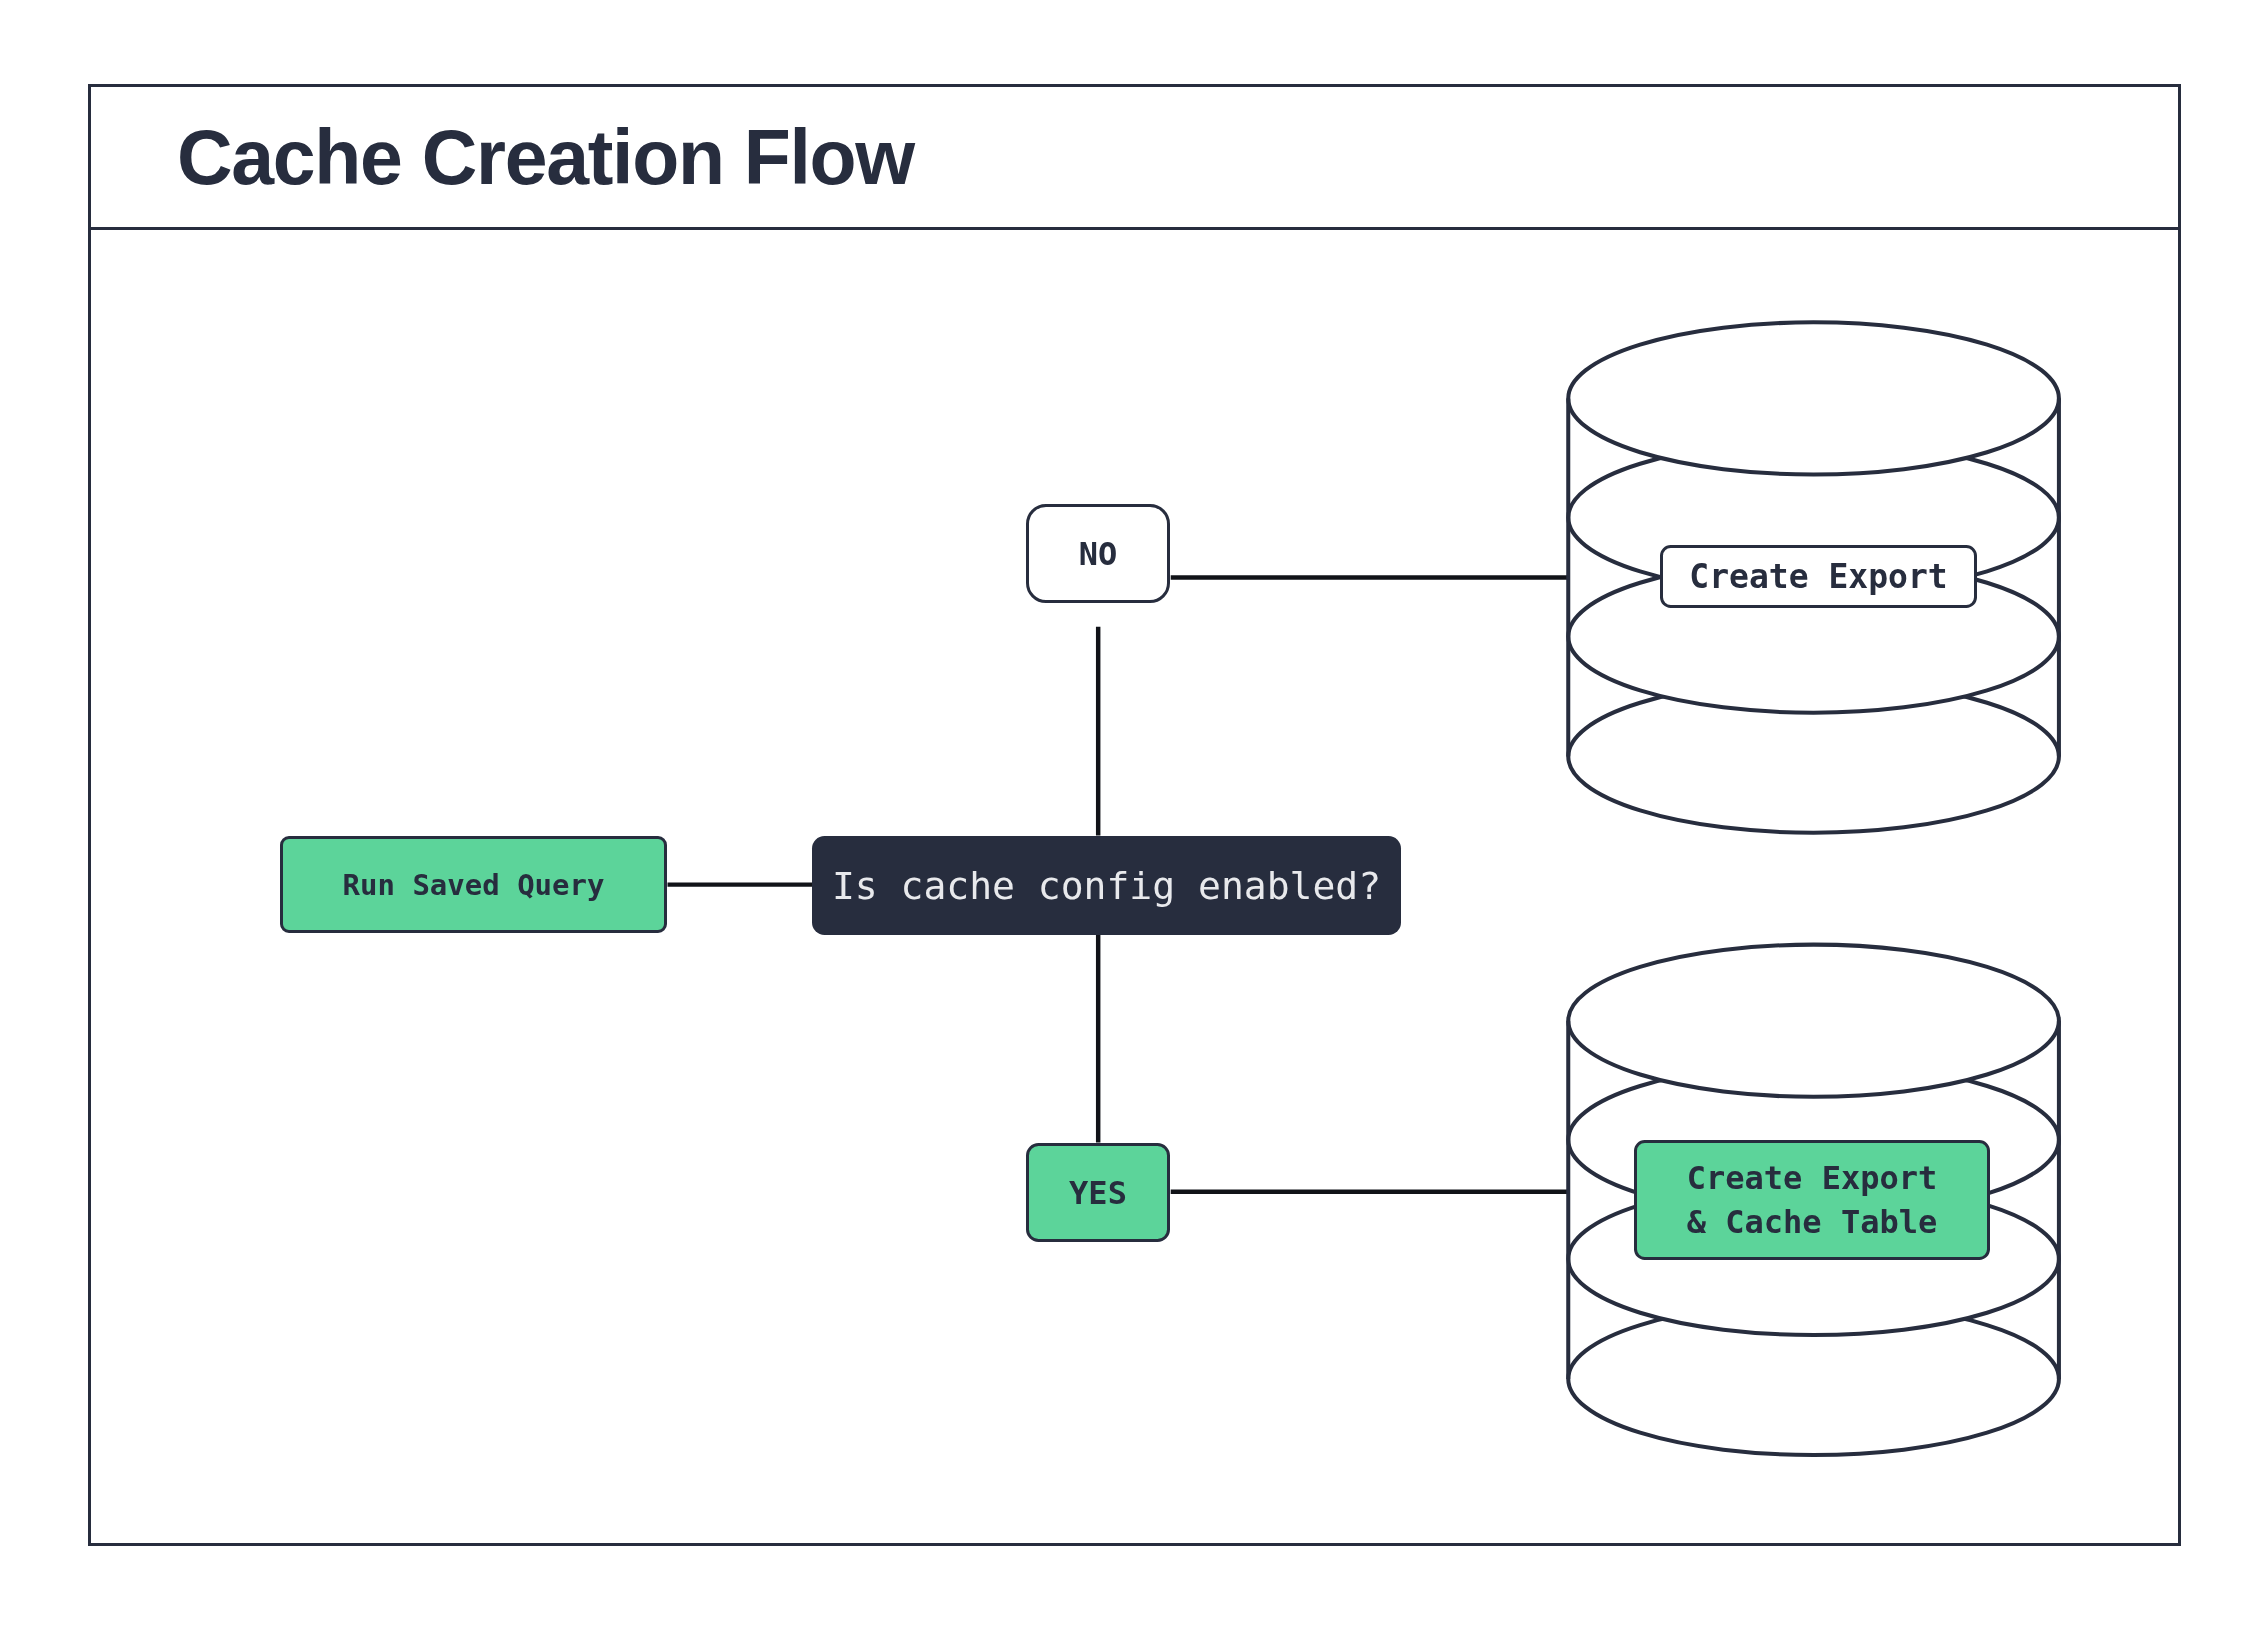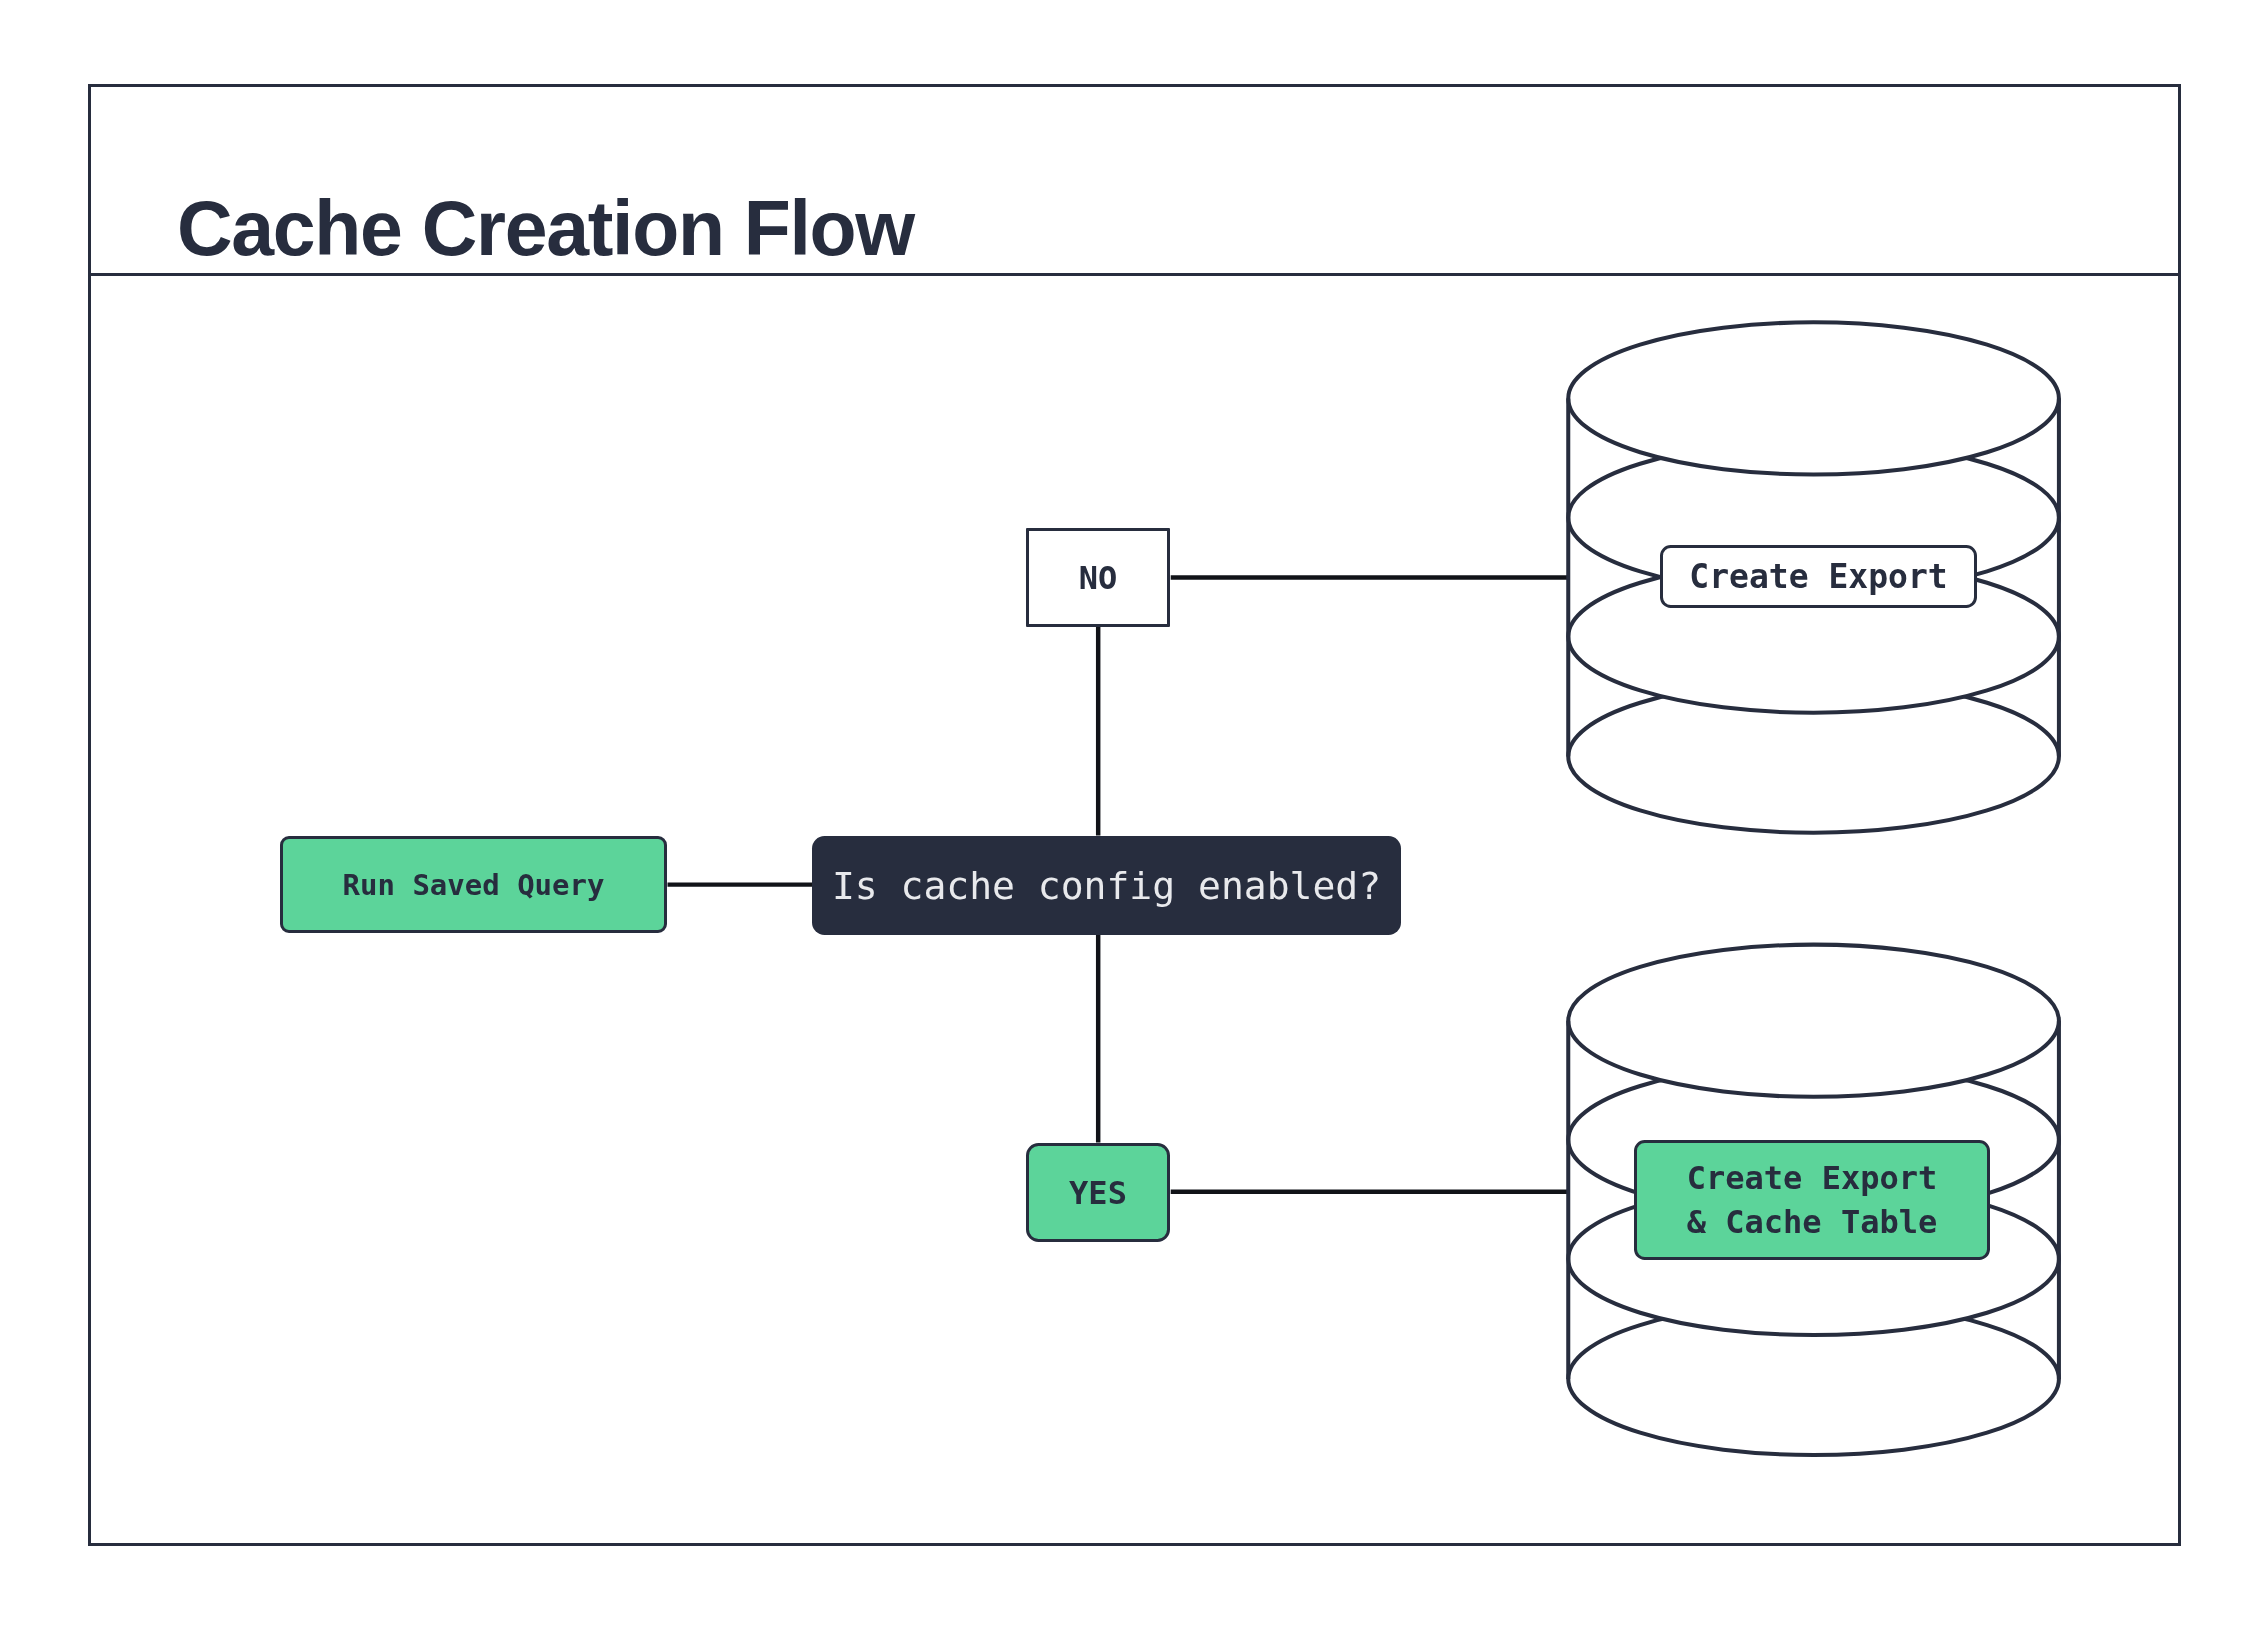--- a/index.html
+++ b/index.html
@@ -5,23 +5,23 @@
   html,body{margin:0;padding:0;background:#ffffff;}
   .stage{
     position:relative;width:2268px;height:1626px;background:#ffffff;
     font-family:"Liberation Sans",sans-serif;overflow:hidden;
   }
   .frame{
     position:absolute;left:88px;top:84px;width:2093px;height:1462px;
     border:3.6px solid #272d3e;box-sizing:border-box;background:#ffffff;
   }
   .header{
-    position:absolute;left:88px;top:84px;width:2093px;height:192px;
+    position:absolute;left:88px;top:84px;width:2093px;height:146px;
     border:3.6px solid #272d3e;box-sizing:border-box;
-    display:flex;align-items:flex-end;
+    display:flex;align-items:center;
   }
   .title{
     margin-left:86px;font-size:77px;font-weight:700;color:#272d3e;
     letter-spacing:-1.3px;font-family:"Liberation Sans",sans-serif;
   }
   svg.wires{position:absolute;left:0;top:0;}
   .node{
     position:absolute;box-sizing:border-box;display:flex;
     align-items:center;justify-content:center;text-align:center;
     font-family:"DejaVu Sans Mono",monospace;color:#272d3e;background:#ffffff;
@@ -30,22 +30,22 @@
   .node-run{
     left:280px;top:836px;width:387px;height:97px;
     background:#5cd49a;border-radius:9px;font-size:29px;font-weight:700;text-align:right;
   }
   .node-decision{
     left:812px;top:836px;width:589px;height:99px;
     background:#272d3e;border:none;border-radius:12.5px;
     color:#e8e9ec;font-size:38px;font-weight:400;
   }
   .node-no{
-    left:1026px;top:528px;width:144px;height:99px;
-    background:#ffffff;border-radius:1px;font-size:32px;font-weight:700;
+    left:1026px;top:504px;width:144px;height:99px;
+    background:#ffffff;border-radius:20px;font-size:32px;font-weight:700;
   }
   .node-yes{
     left:1026px;top:1143px;width:144px;height:99px;
     background:#5cd49a;border-radius:12.5px;font-size:32px;font-weight:700;align-items:center;
   }
   .node-export{
     left:1660px;top:545px;width:317px;height:63px;
     background:#ffffff;border-radius:10.7px;font-size:33px;font-weight:600;
   }
   .node-export-cache{

